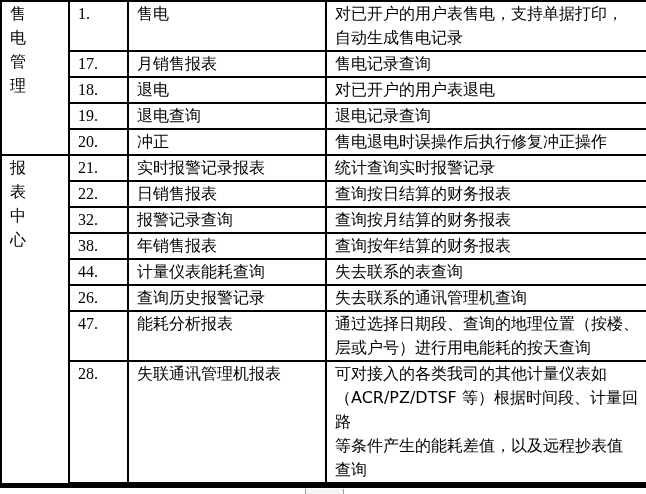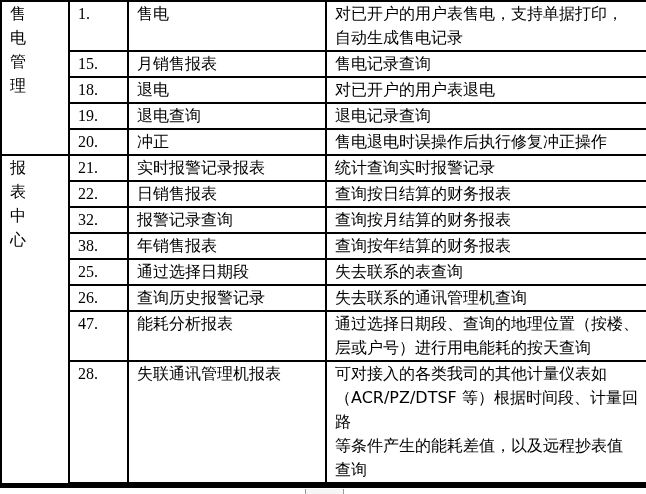--- a/index.html
+++ b/index.html
@@ -85,21 +85,21 @@
           <td class="cat cat-mid" rowspan="5">售
 电
 管
 理</td>
           <td class="num">1.</td>
           <td class="name">售电</td>
           <td class="desc">对已开户的用户表售电，支持单据打印，
 自动生成售电记录</td>
         </tr>
         <tr>
-          <td class="num">15.</td>
+          <td class="num">17.</td>
           <td class="name">月销售报表</td>
           <td class="desc">售电记录查询</td>
         </tr>
         <tr>
           <td class="num">18.</td>
           <td class="name">退电</td>
           <td class="desc">对已开户的用户表退电</td>
         </tr>
         <tr>
           <td class="num">19.</td>
@@ -129,22 +129,22 @@
           <td class="num">32.</td>
           <td class="name">报警记录查询</td>
           <td class="desc">查询按月结算的财务报表</td>
         </tr>
         <tr>
           <td class="num">38.</td>
           <td class="name">年销售报表</td>
           <td class="desc">查询按年结算的财务报表</td>
         </tr>
         <tr>
-          <td class="num">25.</td>
-          <td class="name">通过选择日期段</td>
+          <td class="num">44.</td>
+          <td class="name">计量仪表能耗查询</td>
           <td class="desc">失去联系的表查询</td>
         </tr>
         <tr>
           <td class="num">26.</td>
           <td class="name">查询历史报警记录</td>
           <td class="desc">失去联系的通讯管理机查询</td>
         </tr>
         <tr>
           <td class="num">47.</td>
           <td class="name">能耗分析报表</td>

